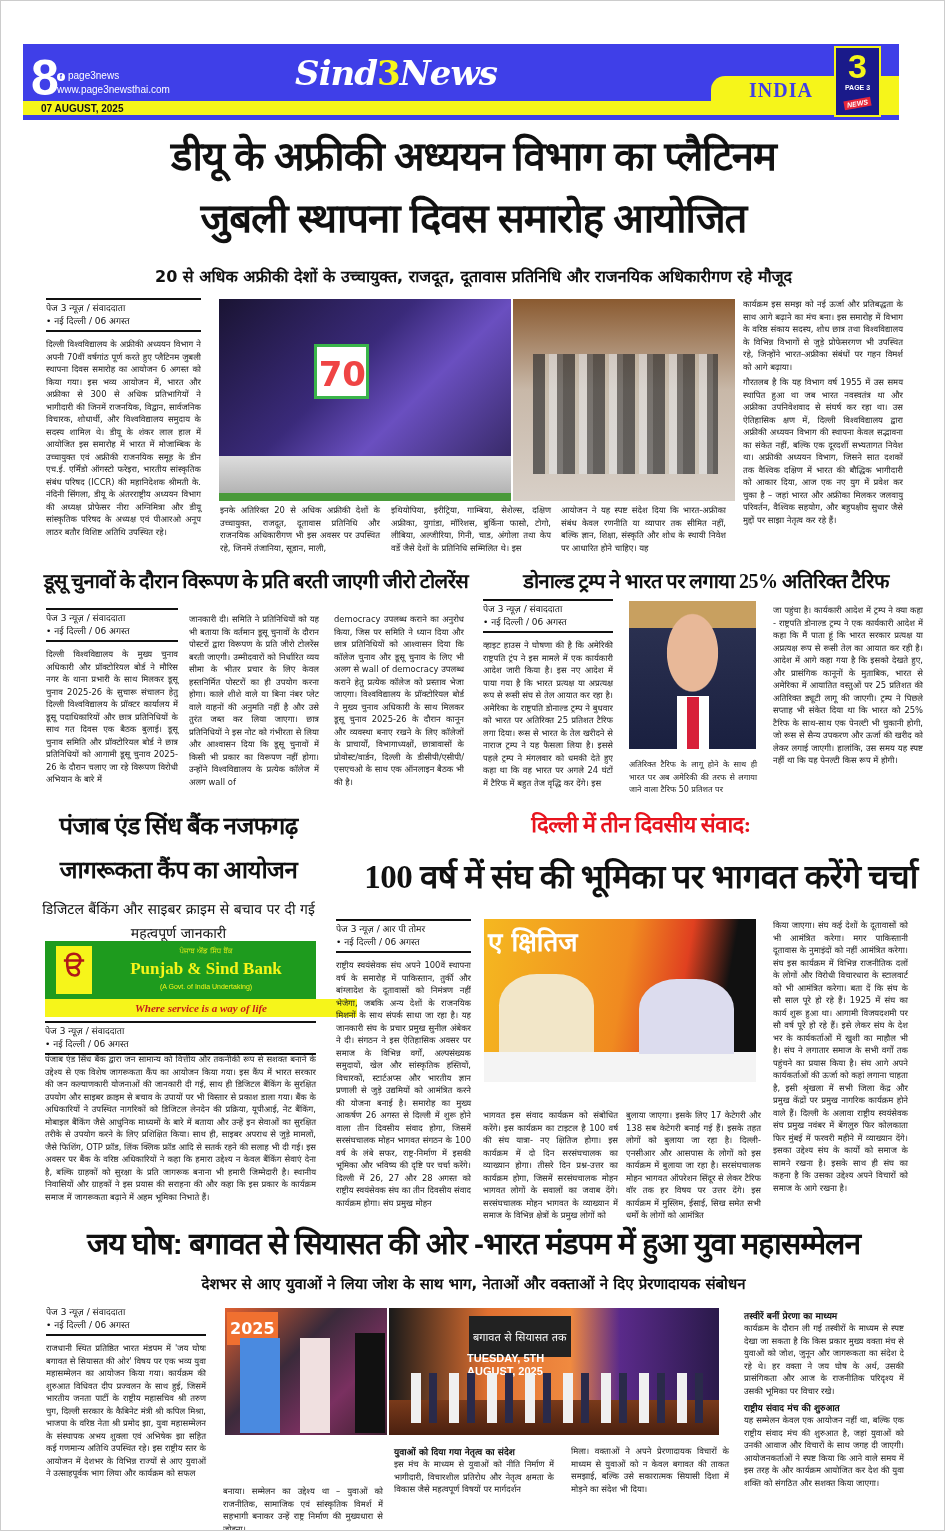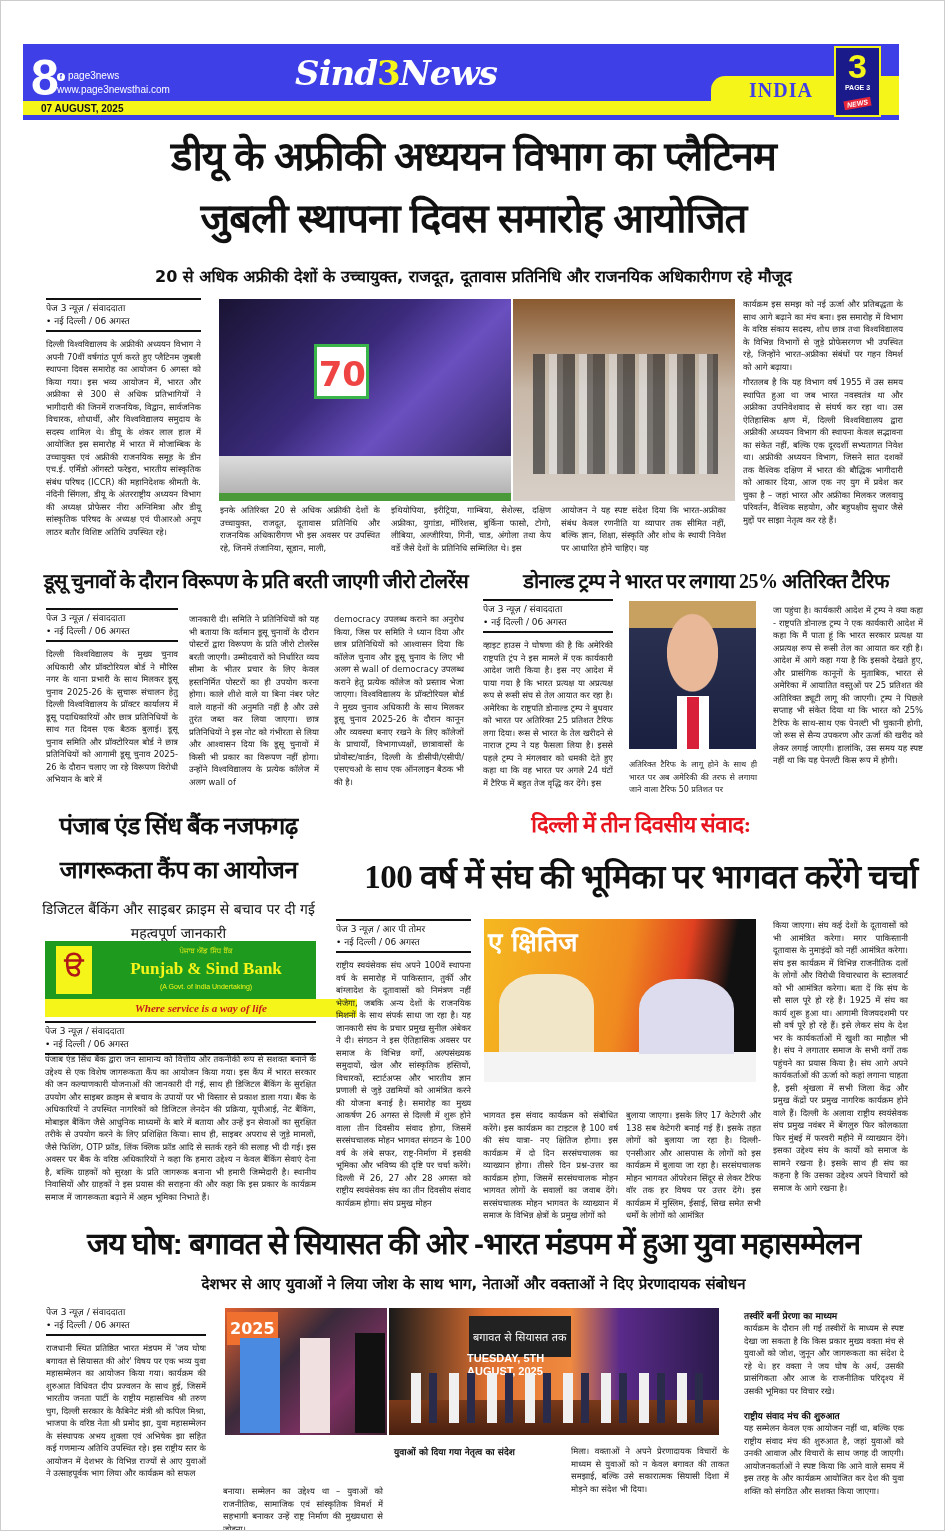--- a/index.html
+++ b/index.html
@@ -164,20 +164,21 @@
 </div>
 <div class="abs img" style="left:388px;top:1307px;width:330px;height:127px;background:linear-gradient(90deg,#1a1a1a 0%,#e07030 30%,#f08a40 55%,#5a2a8a 70%,#2a1a4a 100%)">
   <div style="position:absolute;left:80px;top:8px;background:#222;color:#fff;font-size:11px;padding:13px 4px">बगावत से सियासत तक</div>
   <div style="position:absolute;left:78px;top:44px;width:90px;color:#fff;font-weight:bold;font-size:11px;line-height:13px;font-family:'Liberation Sans',sans-serif">TUESDAY, 5TH AUGUST, 2025</div>
   <div style="position:absolute;left:0;bottom:0;width:100%;height:35px;background:linear-gradient(#7a3a1a,#4a2010)"></div>
   <div style="position:absolute;left:10px;bottom:12px;width:310px;height:50px;background:repeating-linear-gradient(90deg,transparent 0 12px,#f0f0f0 12px 22px,transparent 22px 30px,#2a2a4a 30px 38px)"></div>
 </div>
 <div class="abs txt" style="left:222px;top:1484px;width:160px">बनाया। सम्मेलन का उद्देश्य था – युवाओं को राजनीतिक, सामाजिक एवं सांस्कृतिक विमर्श में सहभागी बनाकर उन्हें राष्ट्र निर्माण की मुख्यधारा से जोड़ना।</div>
 <div class="abs" style="left:393px;top:1444px;width:160px">
   <div class="bold-sub">युवाओं को दिया गया नेतृत्व का संदेश</div>
+  <div class="txt">इस मंच के माध्यम से युवाओं को नीति निर्माण में भागीदारी, विचारशील प्रतिरोध और नेतृत्व क्षमता के विकास जैसे महत्वपूर्ण विषयों पर मार्गदर्शन</div>
 </div>
 <div class="abs txt" style="left:570px;top:1444px;width:158px">मिला। वक्ताओं ने अपने प्रेरणादायक विचारों के माध्यम से युवाओं को न केवल बगावत की ताकत समझाई, बल्कि उसे सकारात्मक सियासी दिशा में मोड़ने का संदेश भी दिया।</div>
 <div class="abs" style="left:743px;top:1308px;width:160px">
   <div class="bold-sub">तस्वीरें बनीं प्रेरणा का माध्यम</div>
   <div class="txt">कार्यक्रम के दौरान ली गई तस्वीरों के माध्यम से स्पष्ट देखा जा सकता है कि किस प्रकार मुख्य वक्ता मंच से युवाओं को जोश, जुनून और जागरूकता का संदेश दे रहे थे। हर वक्ता ने जय घोष के अर्थ, उसकी प्रासंगिकता और आज के राजनीतिक परिदृश्य में उसकी भूमिका पर विचार रखे।</div>
-  <div class="bold-sub" style="margin-top:12px">राष्ट्रीय संवाद मंच की शुरुआत</div>
+  <div class="bold-sub" style="margin-top:4px">राष्ट्रीय संवाद मंच की शुरुआत</div>
   <div class="txt">यह सम्मेलन केवल एक आयोजन नहीं था, बल्कि एक राष्ट्रीय संवाद मंच की शुरुआत है, जहां युवाओं को उनकी आवाज और विचारों के साथ जगह दी जाएगी। आयोजनकर्ताओं ने स्पष्ट किया कि आने वाले समय में इस तरह के और कार्यक्रम आयोजित कर देश की युवा शक्ति को संगठित और सशक्त किया जाएगा।</div>
 </div>
 
 </body></html>

